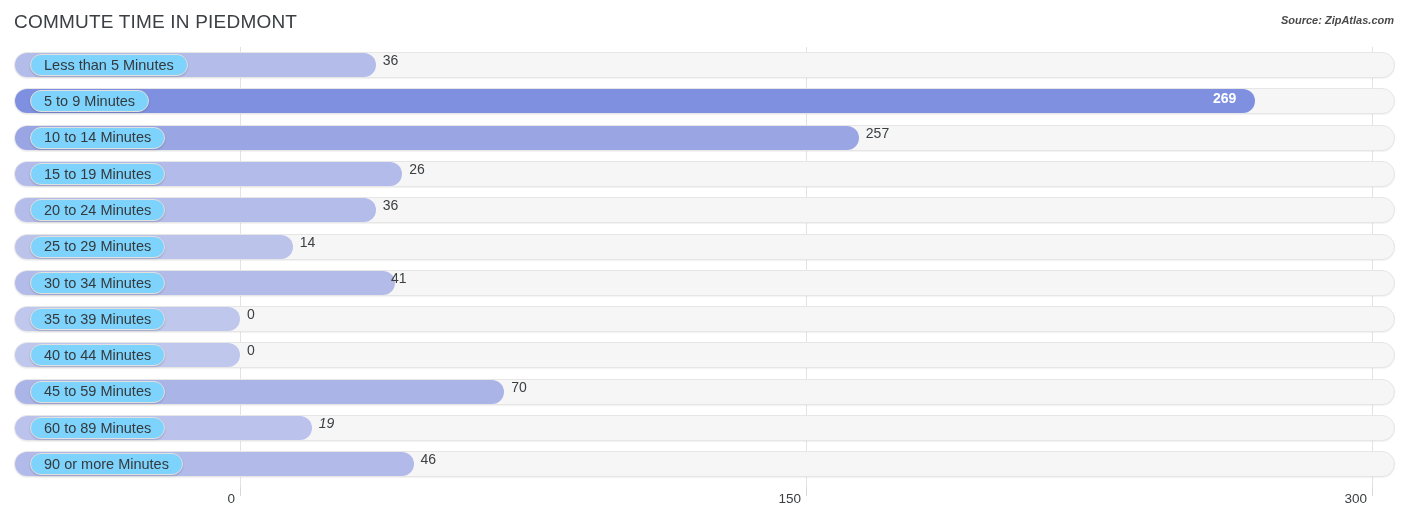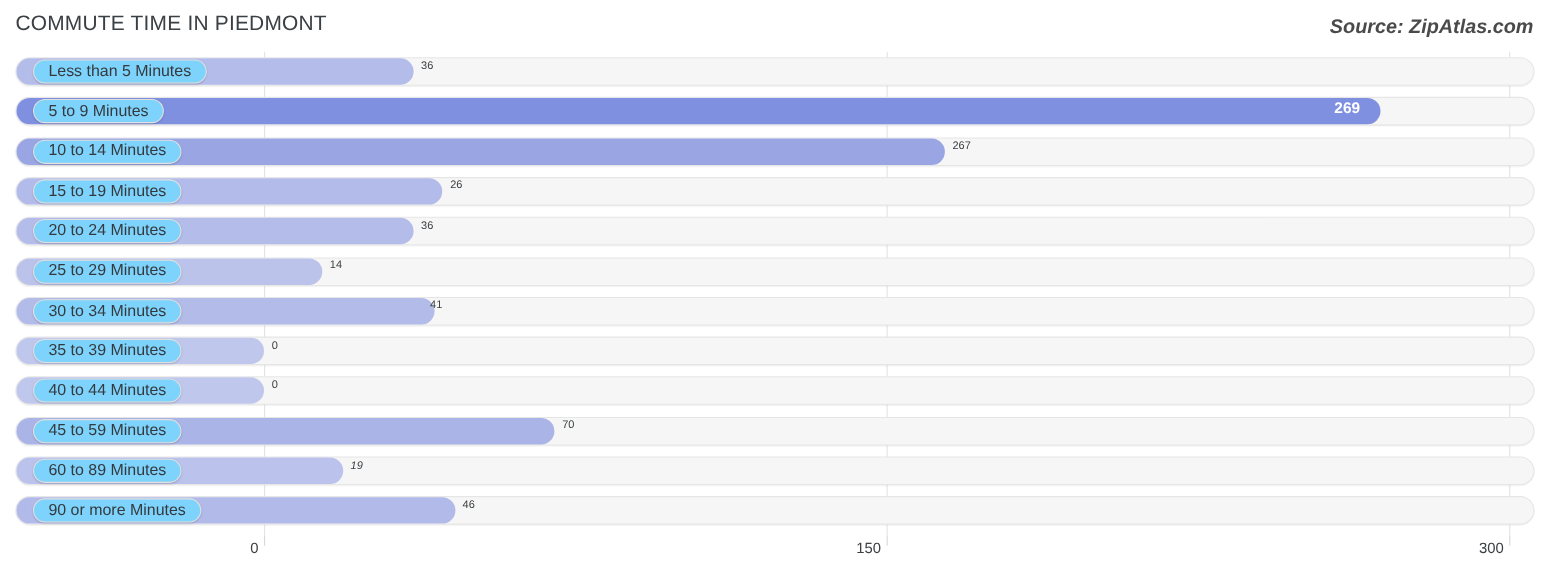--- a/index.html
+++ b/index.html
@@ -30,21 +30,21 @@
     font-size: 19px;
     font-weight: 400;
     letter-spacing: .2px;
     color: #3b4045;
     white-space: nowrap;
   }
   .source-note {
     position: absolute;
     right: 12px;
     top: 14px;
-    font-size: 18px;
+    font-size: 11px;
     font-style: italic;
     font-weight: 700;
     color: #4a4a4a;
     white-space: nowrap;
   }
 
   
   .plot {
     position: absolute;
     left: 0;
@@ -127,21 +127,21 @@
     line-height: 1;
   }
 
   
   .value-out {
     position: absolute;
     top: 0;
     height: 16px;
     display: flex;
     align-items: center;
-    font-size: 10px;
+    font-size: 14px;
     color: #3c4043;
     white-space: nowrap;
   }
   
   .value-in {
     position: absolute;
     top: 0;
     height: 19px;
     display: flex;
     align-items: center;
@@ -205,21 +205,21 @@
           <span class="pill-text">5 to 9 Minutes</span>
         </div>
         <div class="value-in" style="left: 1199.03px;">269</div>
       </div>
       <div class="row" style="top: 77.6px;">
         <div class="track"></div>
         <div class="bar" style="width: 843.827px; background: rgb(154, 166, 228);"></div>
         <div class="pill">
           <span class="pill-text">10 to 14 Minutes</span>
         </div>
-        <div class="value-out" style="left: 851.827px;">267</div>
+        <div class="value-out" style="left: 851.827px;">257</div>
       </div>
       <div class="row" style="top: 113.9px;">
         <div class="track"></div>
         <div class="bar" style="width: 387.253px; background: rgb(178, 187, 233);"></div>
         <div class="pill">
           <span class="pill-text">15 to 19 Minutes</span>
         </div>
         <div class="value-out" style="left: 395.253px;">26</div>
       </div>
       <div class="row" style="top: 150.2px;">

